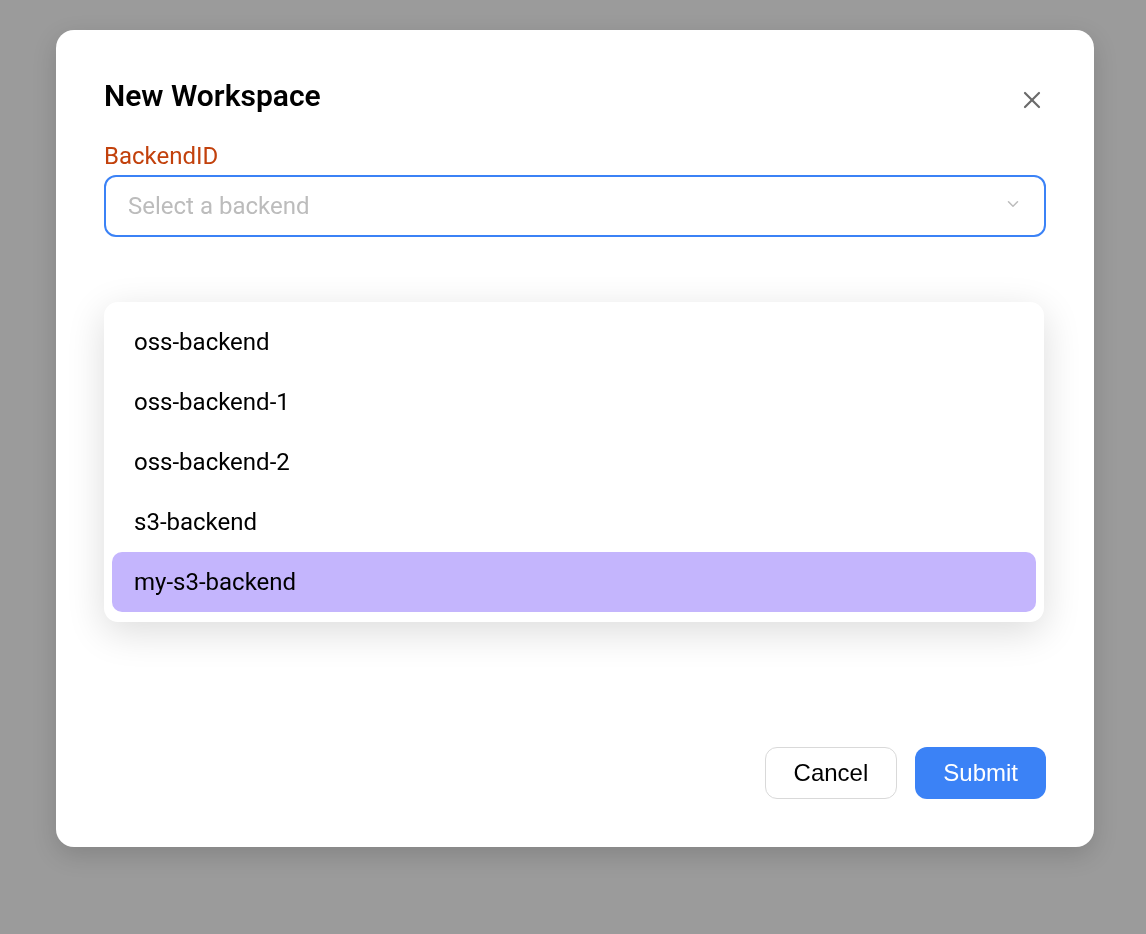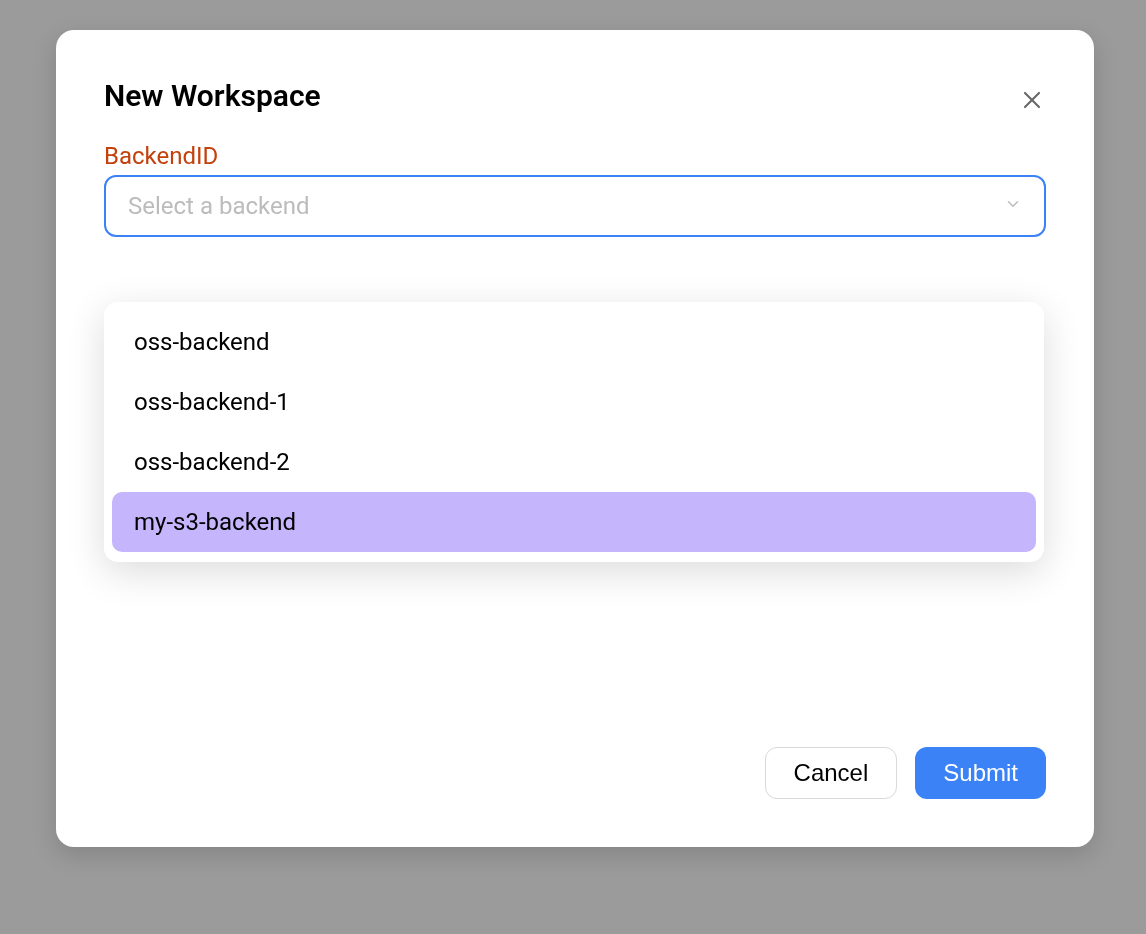--- a/index.html
+++ b/index.html
@@ -178,20 +178,21 @@
       <svg viewBox="0 0 24 24" fill="none" stroke="currentColor" stroke-width="2" stroke-linecap="round" stroke-linejoin="round">
         <polyline points="6 9 12 15 18 9"></polyline>
       </svg>
     </span>
   </div>
 
   <div class="dropdown" id="dropdown-list">
       <div class="dropdown-item">oss-backend</div>
       <div class="dropdown-item">oss-backend-1</div>
       <div class="dropdown-item">oss-backend-2</div>
+      <div class="dropdown-item">s3-backend</div>
       <div class="dropdown-item highlighted">my-s3-backend</div>
     </div>
 
   <div class="modal-footer">
     <button class="btn btn-cancel">Cancel</button>
     <button class="btn btn-submit">Submit</button>
   </div>
 
 </div>
 

